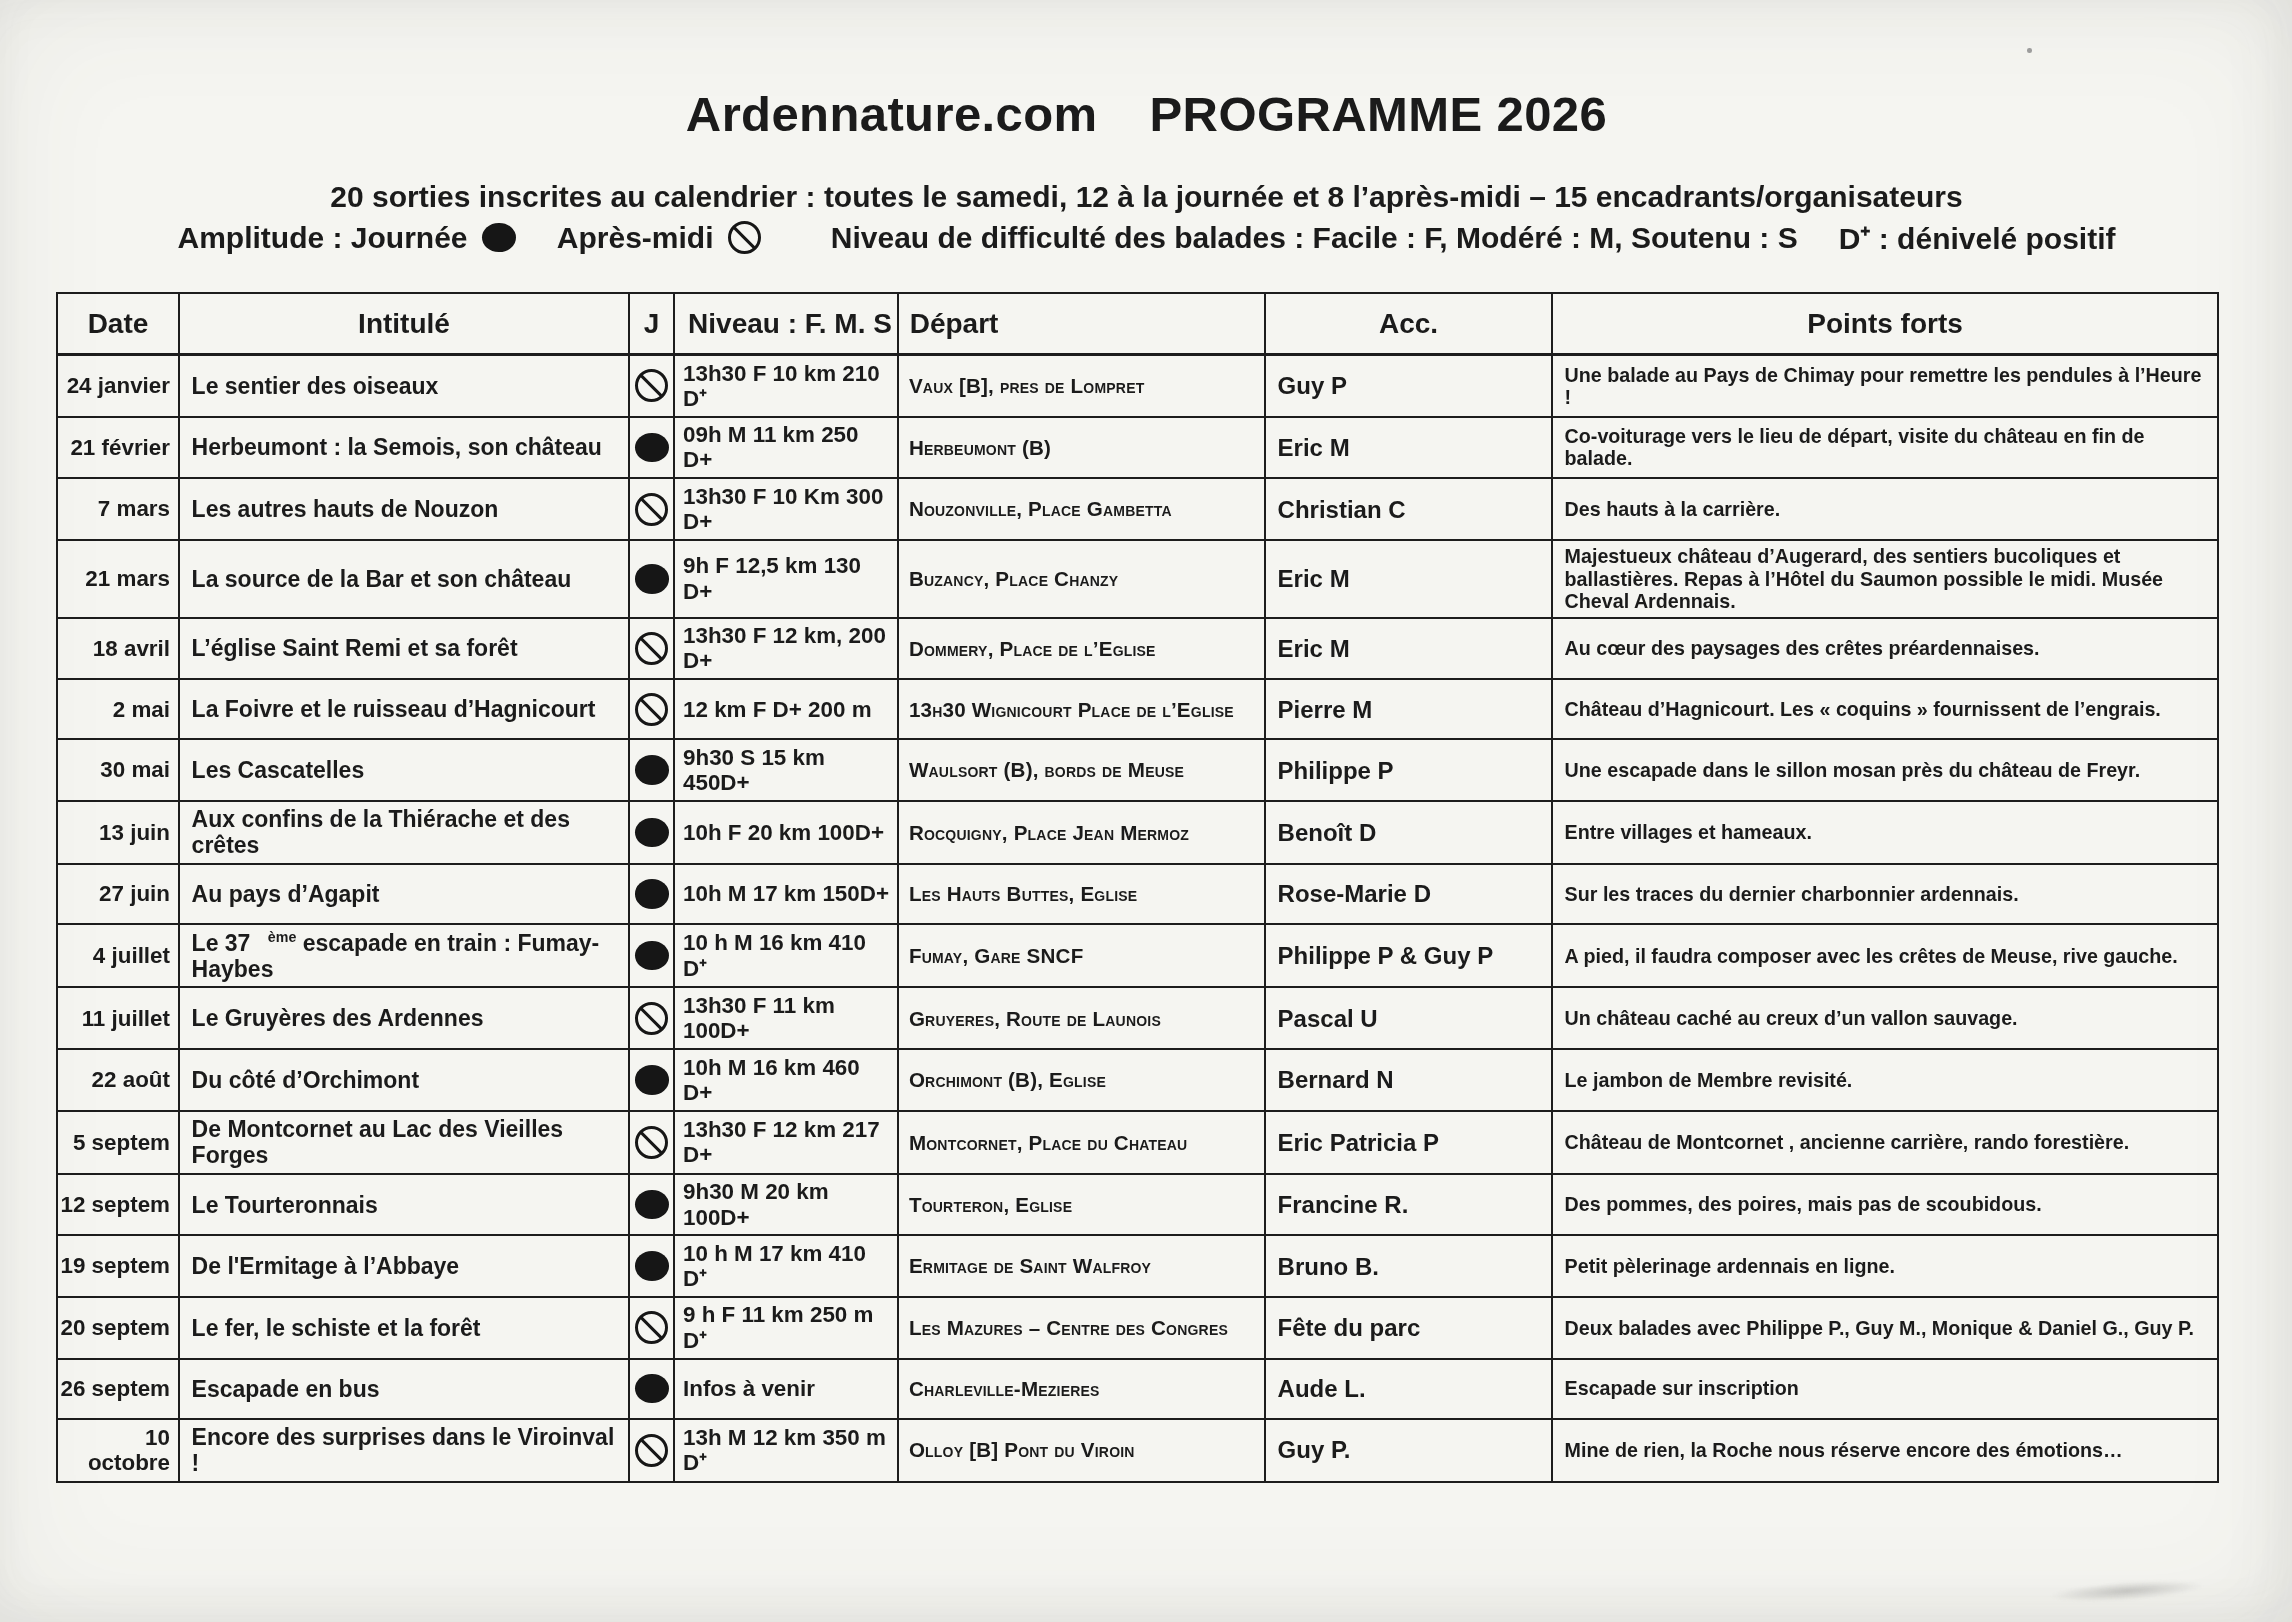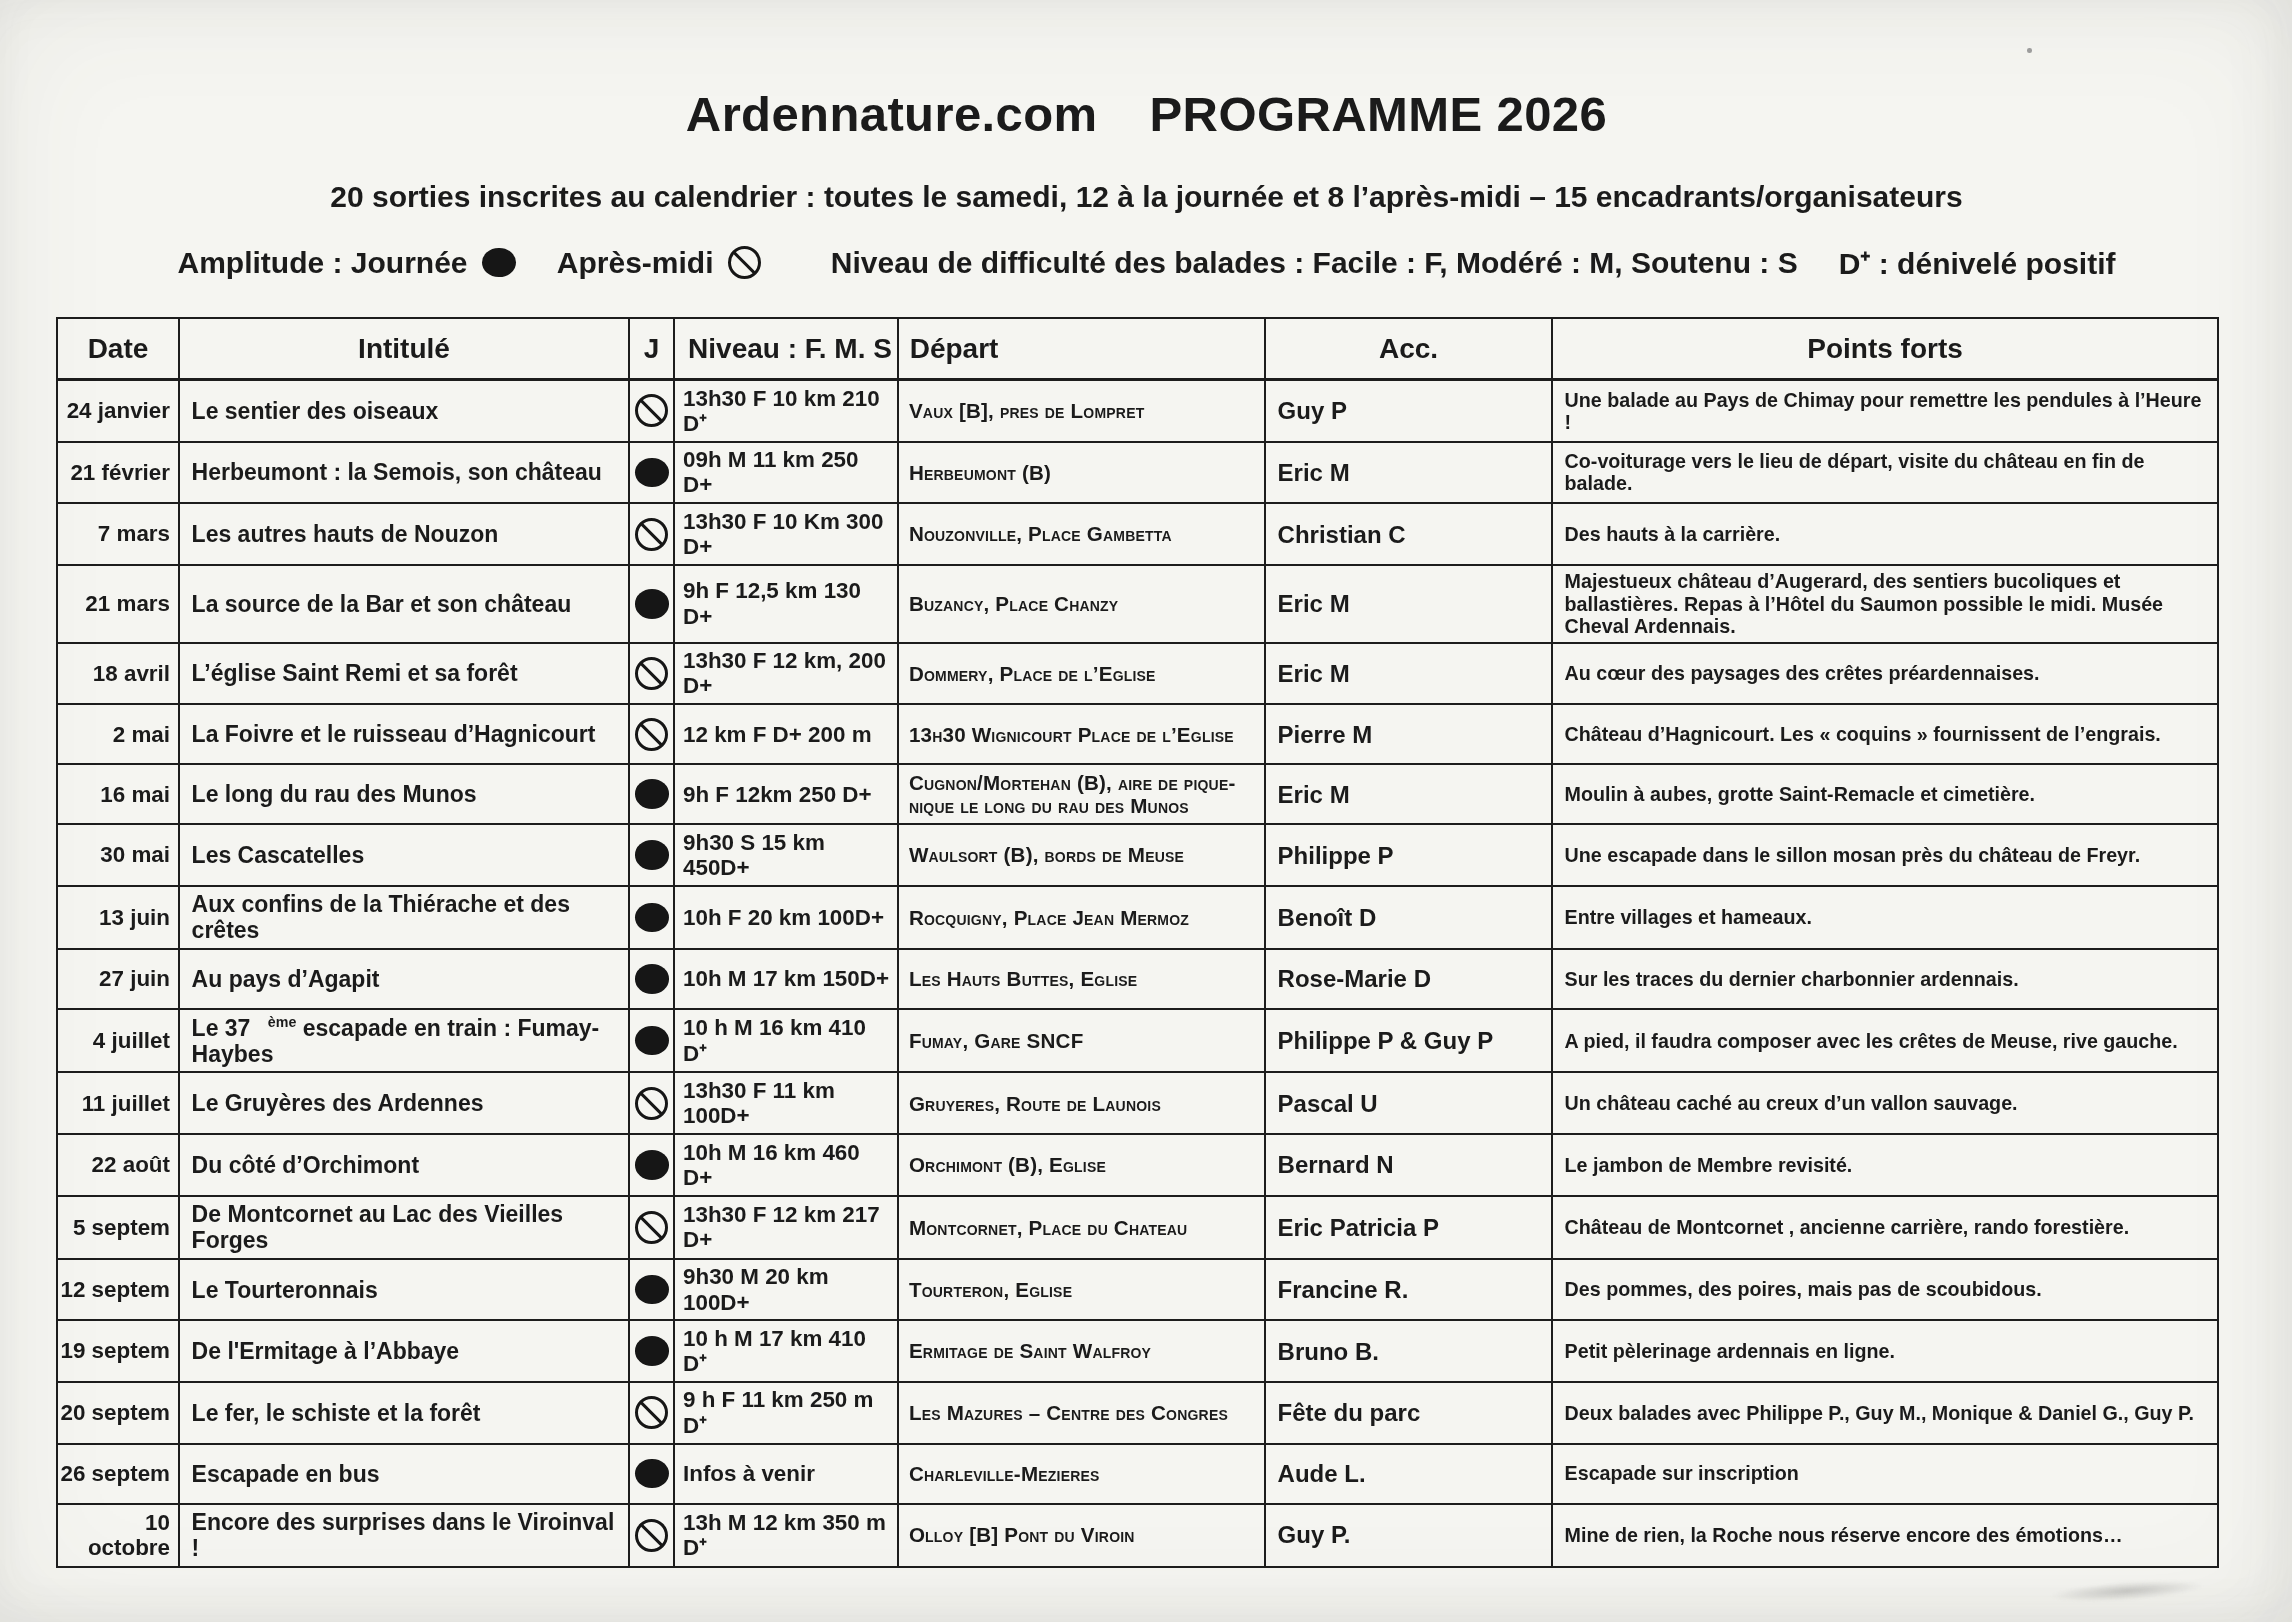--- a/index.html
+++ b/index.html
@@ -9,21 +9,21 @@
     font-family:"Liberation Sans",sans-serif;
     color:#1b1b1b;
     -webkit-font-smoothing:antialiased;
   }
   .vignette{position:absolute;inset:0;pointer-events:none;
     box-shadow:inset 0 0 125px rgba(80,80,75,.07), inset -23px 0 54px rgba(80,80,75,.05), inset 0 -16px 45px rgba(80,80,75,.04);}
   
   .titlebar{display:flex;justify-content:center;gap:52px;padding-top:86px;
     font-size:49px;font-weight:bold;letter-spacing:0.4px;}
   .subtitle{text-align:center;font-size:30px;font-weight:bold;margin-top:38px;}
-  .legend{display:flex;justify-content:center;align-items:center;font-size:30px;font-weight:bold;margin-top:28px;}
+  .legend{display:flex;justify-content:center;align-items:center;font-size:30px;font-weight:bold;margin-top:3px;}
   .legend .gap-s{margin-left:14.3px;}
   .legend .gap-m{margin-left:41px;}
   .legend .gap-l{margin-left:70px;}
   
   .ic-day{display:inline-block;width:34px;height:29.6px;background:#161616;border-radius:50%;vertical-align:-3.6px;}
   .ic-pm{display:inline-block;width:27px;height:27px;border:3.1px solid #161616;border-radius:50%;
     position:relative;vertical-align:-5.4px;}
   .ic-pm::after{content:"";position:absolute;left:-1.8px;top:50%;width:30px;height:3.1px;background:#161616;
     margin-top:-1.6px;transform:rotate(45deg);}
   
@@ -144,29 +144,20 @@
     <tr>
       <td class="c-date">2 mai</td>
       <td class="c-int">La Foivre et le ruisseau d’Hagnicourt</td>
       <td class="c-j"><span class="ic-pm"></span></td>
       <td class="c-niv">12 km F  D+ 200 m</td>
       <td class="c-dep">13h30 Wignicourt  Place de l’Eglise</td>
       <td class="c-acc">Pierre M</td>
       <td class="c-pts">Château d’Hagnicourt. Les « coquins » fournissent de l’engrais.</td>
     </tr>
     <tr>
-      <td class="c-date">16 mai</td>
-      <td class="c-int">Le long du rau des Munos</td>
-      <td class="c-j"><span class="ic-day"></span></td>
-      <td class="c-niv">9h F 12km 250 D+</td>
-      <td class="c-dep">Cugnon/Mortehan (B), aire de pique-nique le long du rau des Munos</td>
-      <td class="c-acc">Eric M</td>
-      <td class="c-pts">Moulin à aubes, grotte Saint-Remacle et cimetière.</td>
-    </tr>
-    <tr>
       <td class="c-date">30 mai</td>
       <td class="c-int">Les Cascatelles</td>
       <td class="c-j"><span class="ic-day"></span></td>
       <td class="c-niv">9h30 S 15 km 450D+</td>
       <td class="c-dep">Waulsort (B), bords de Meuse</td>
       <td class="c-acc">Philippe P</td>
       <td class="c-pts">Une escapade dans le sillon mosan près du château de Freyr.</td>
     </tr>
     <tr>
       <td class="c-date">13 juin</td>

